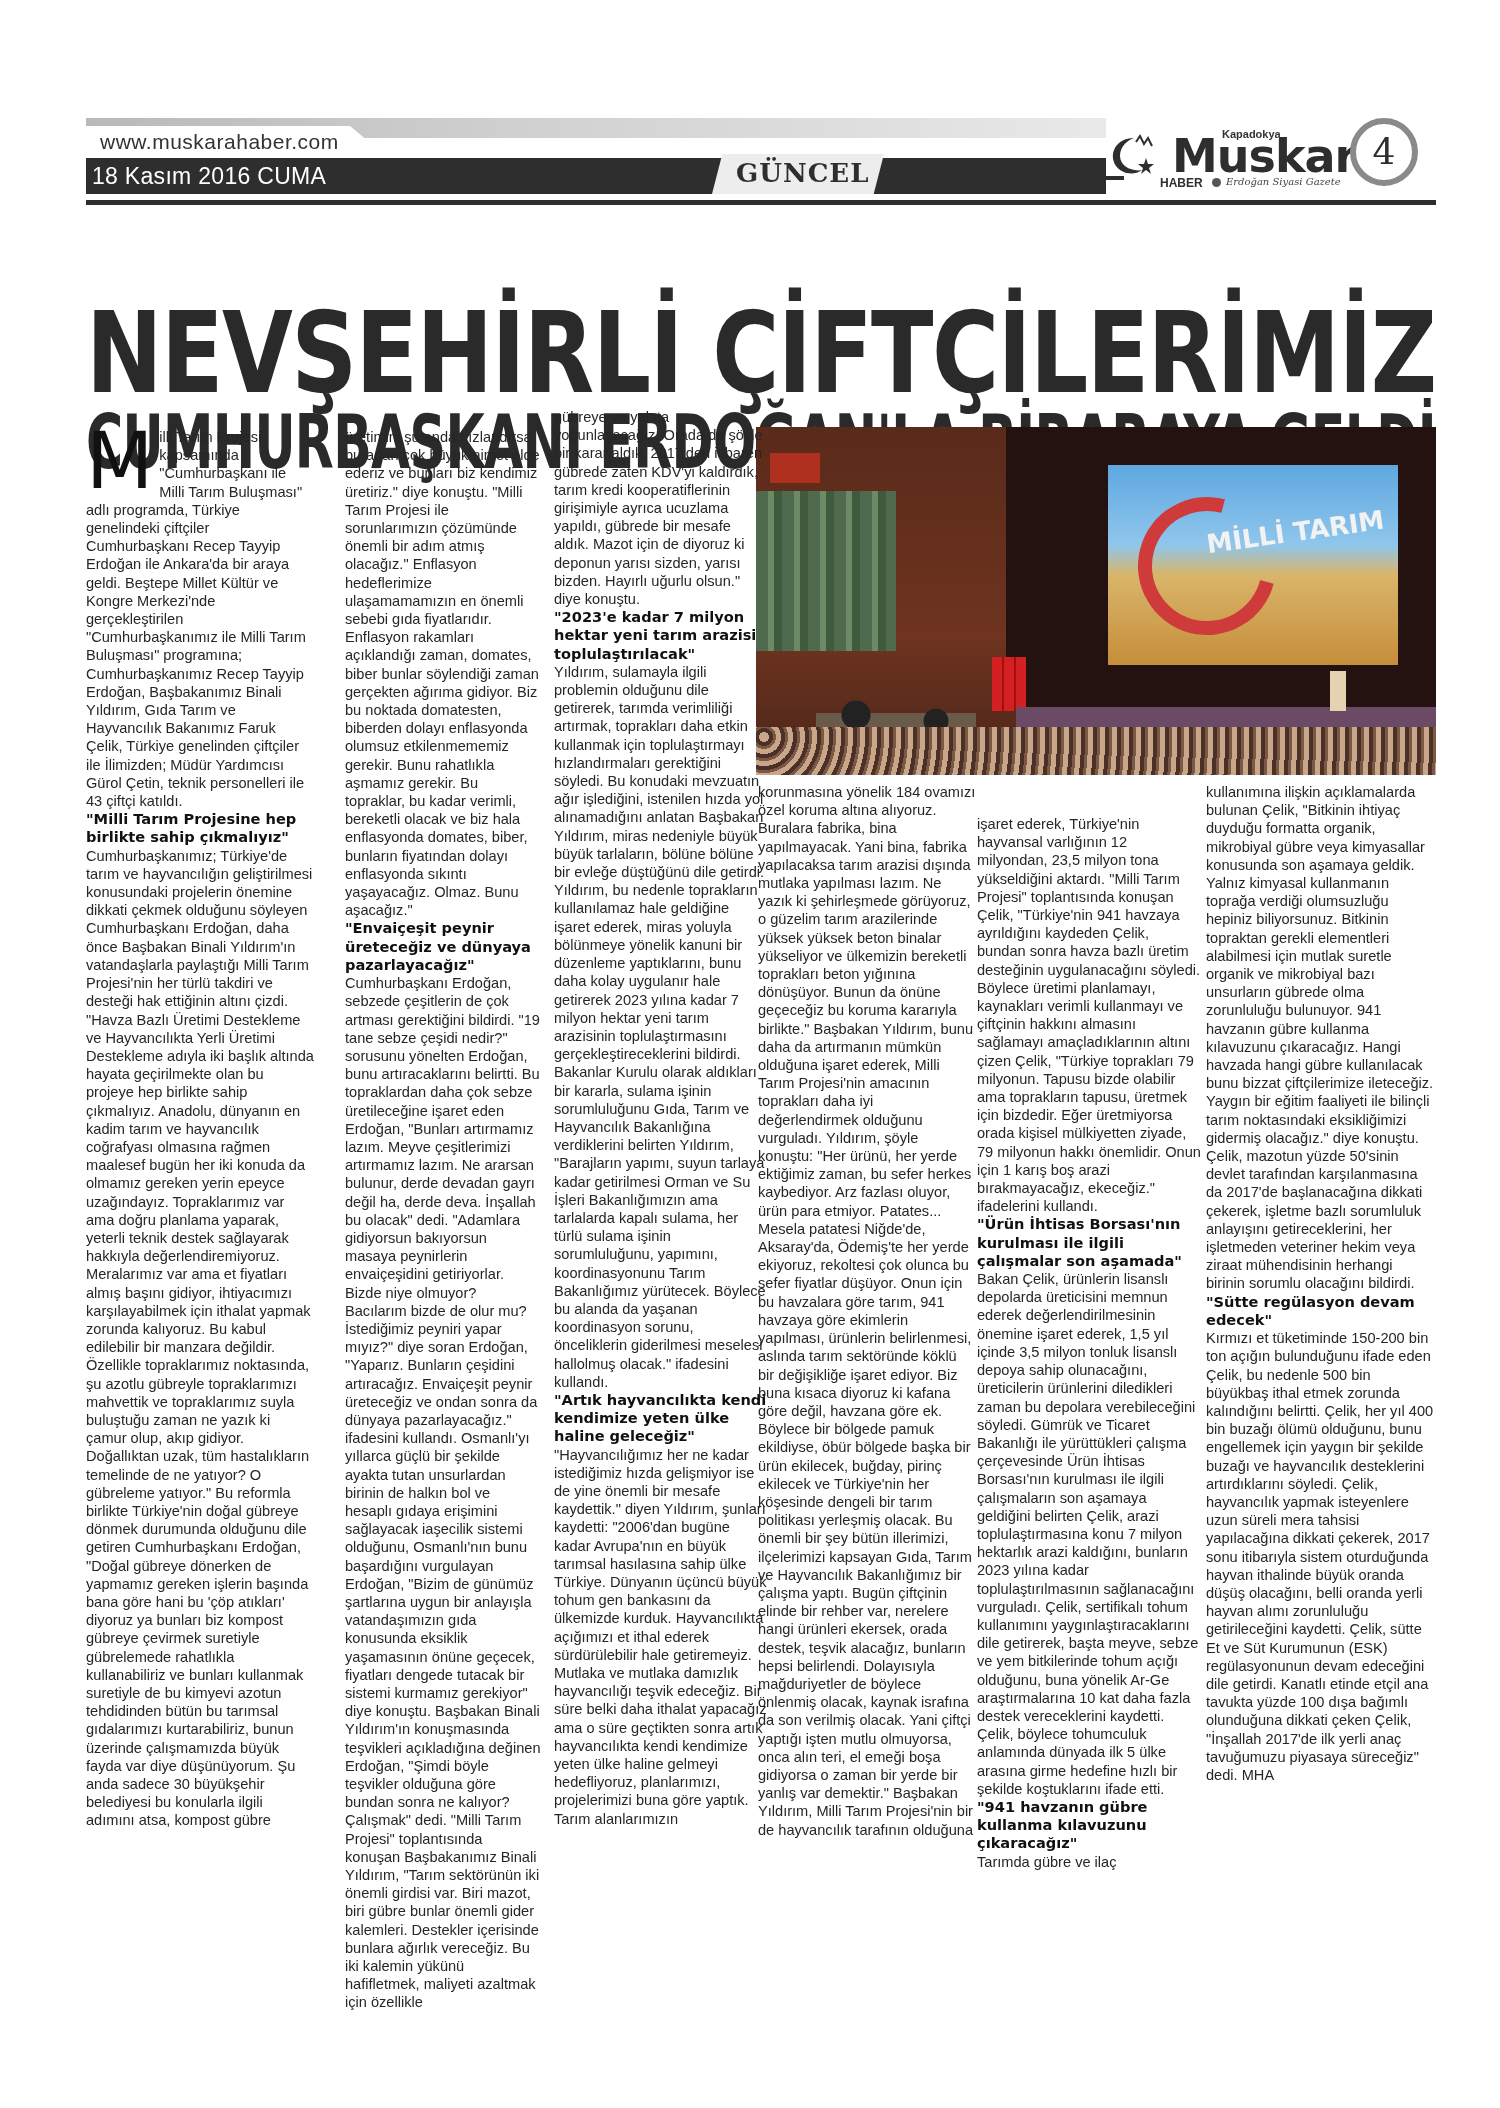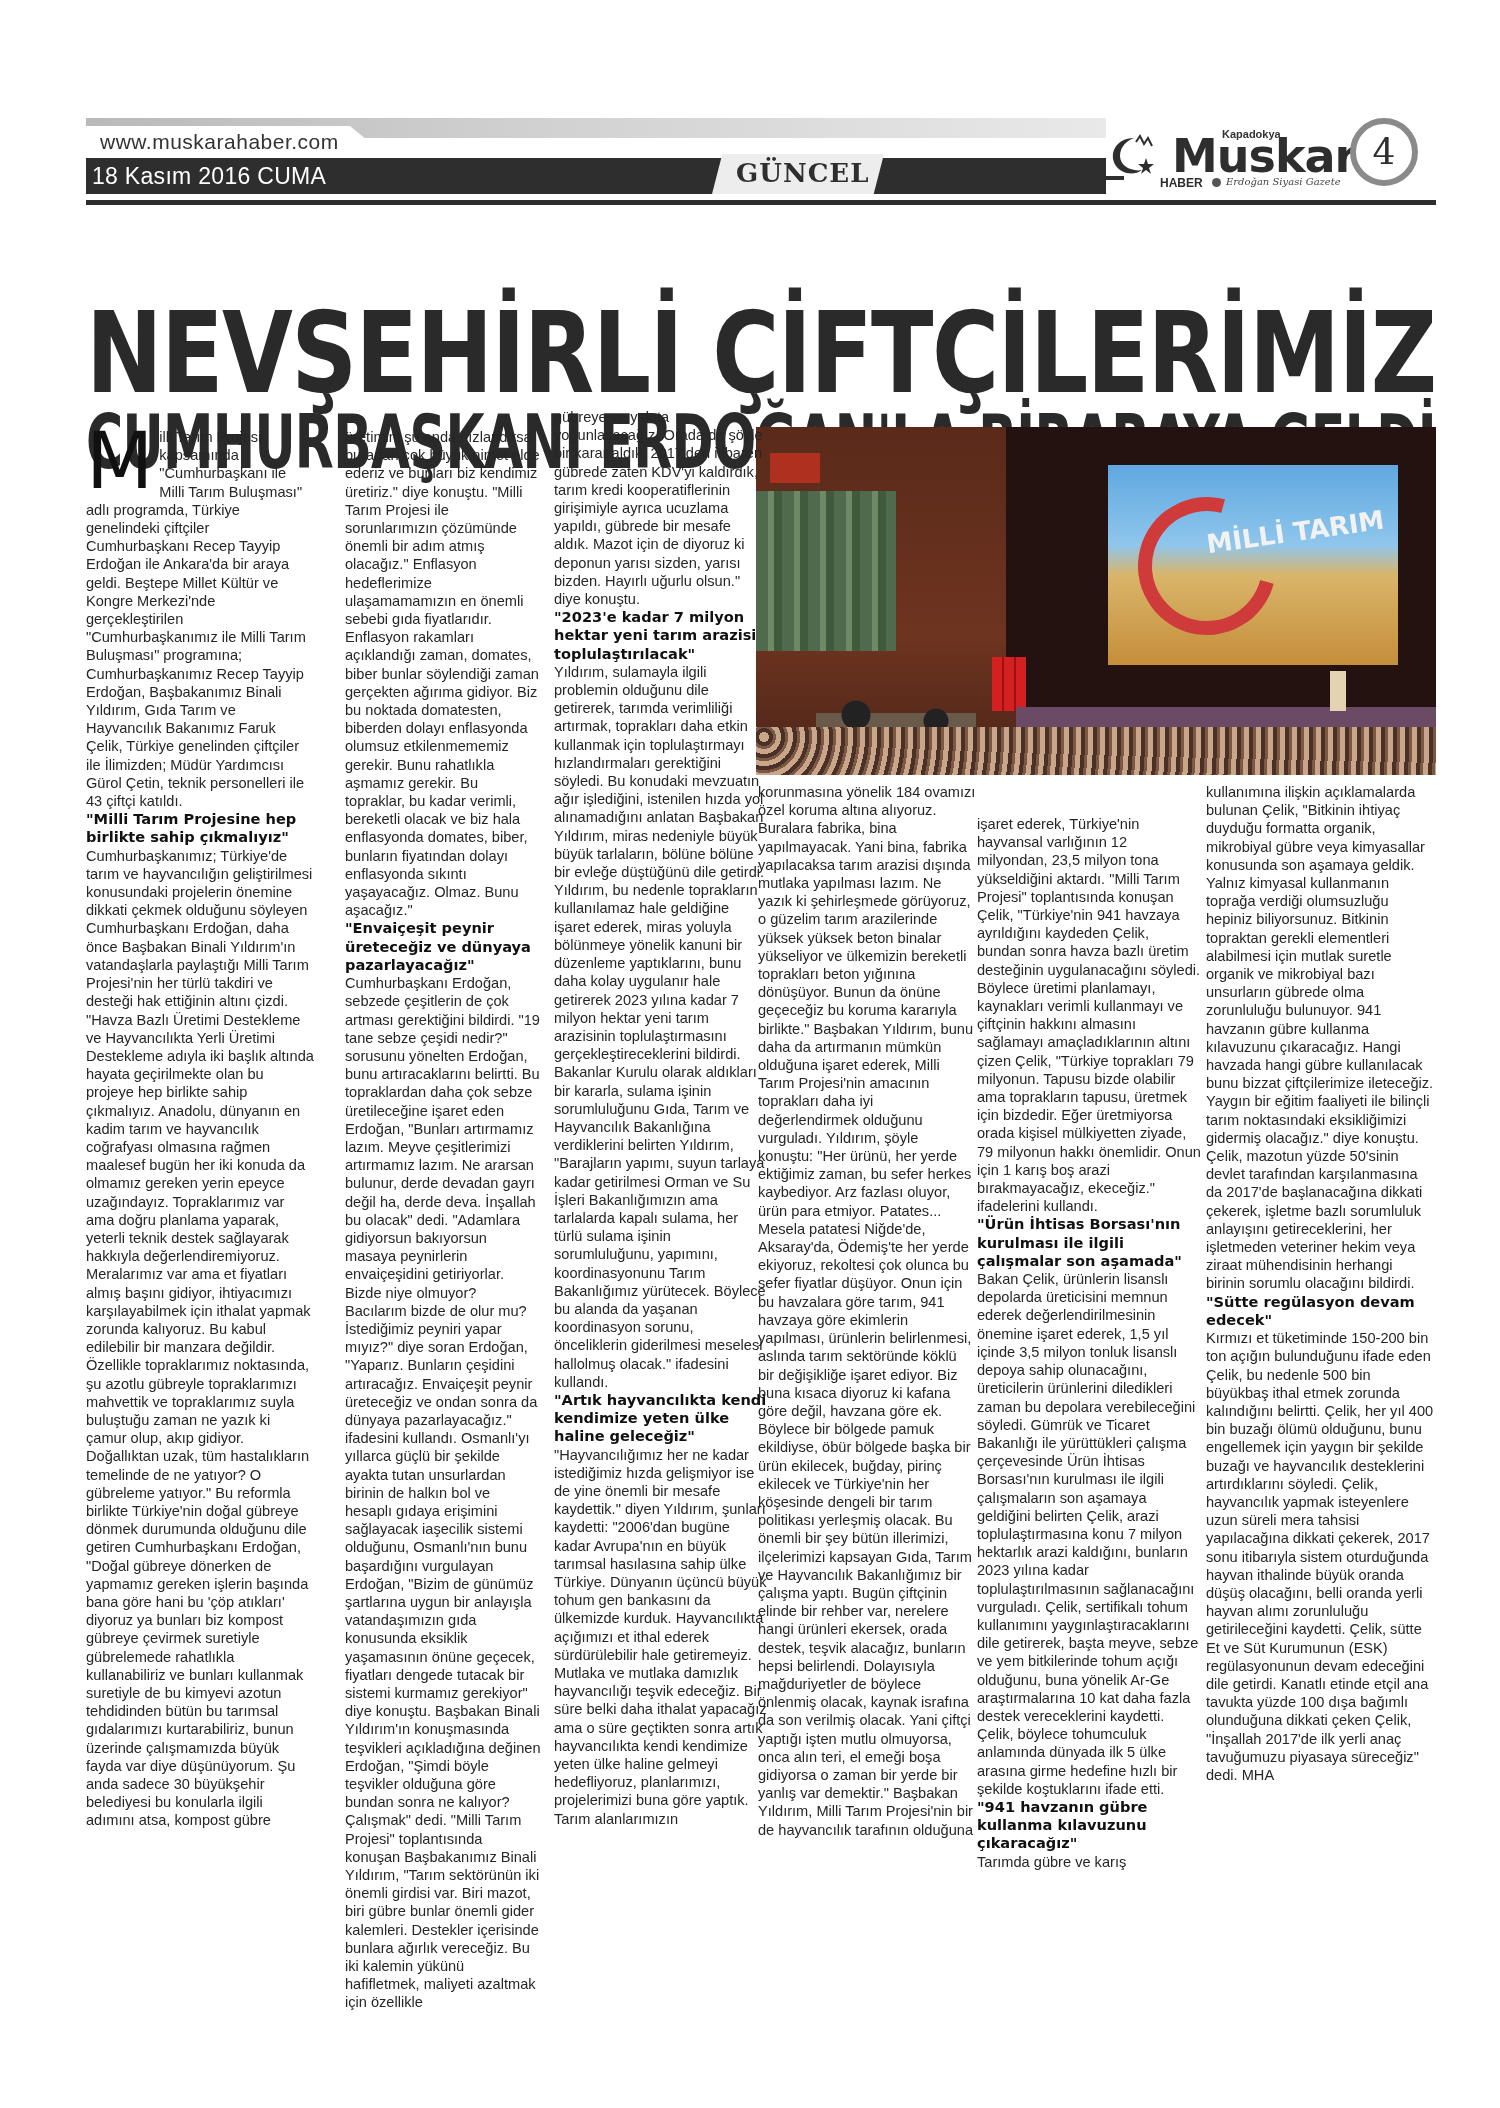--- a/index.html
+++ b/index.html
@@ -134,20 +134,20 @@
       <p>"Hayvancılığımız her ne kadar istediğimiz hızda gelişmiyor ise de yine önemli bir mesafe kaydettik." diyen Yıldırım, şunları kaydetti: "2006'dan bugüne kadar Avrupa'nın en büyük tarımsal hasılasına sahip ülke Türkiye. Dünyanın üçüncü büyük tohum gen bankasını da ülkemizde kurduk. Hayvancılıkta açığımızı et ithal ederek sürdürülebilir hale getiremeyiz. Mutlaka ve mutlaka damızlık hayvancılığı teşvik edeceğiz. Bir süre belki daha ithalat yapacağız ama o süre geçtikten sonra artık hayvancılıkta kendi kendimize yeten ülke haline gelmeyi hedefliyoruz, planlarımızı, projelerimizi buna göre yaptık. Tarım alanlarımızın</p>
     </div>
   <div class="col col4">
       <p>korunmasına yönelik 184 ovamızı özel koruma altına alıyoruz. Buralara fabrika, bina yapılmayacak. Yani bina, fabrika yapılacaksa tarım arazisi dışında mutlaka yapılması lazım. Ne yazık ki şehirleşmede görüyoruz, o güzelim tarım arazilerinde yüksek yüksek beton binalar yükseliyor ve ülkemizin bereketli toprakları beton yığınına dönüşüyor. Bunun da önüne geçeceğiz bu koruma kararıyla birlikte." Başbakan Yıldırım, bunu daha da artırmanın mümkün olduğuna işaret ederek, Milli Tarım Projesi'nin amacının toprakları daha iyi değerlendirmek olduğunu vurguladı. Yıldırım, şöyle konuştu: "Her ürünü, her yerde ektiğimiz zaman, bu sefer herkes kaybediyor. Arz fazlası oluyor, ürün para etmiyor. Patates... Mesela patatesi Niğde'de, Aksaray'da, Ödemiş'te her yerde ekiyoruz, rekoltesi çok olunca bu sefer fiyatlar düşüyor. Onun için bu havzalara göre tarım, 941 havzaya göre ekimlerin yapılması, ürünlerin belirlenmesi, aslında tarım sektöründe köklü bir değişikliğe işaret ediyor. Biz buna kısaca diyoruz ki kafana göre değil, havzana göre ek. Böylece bir bölgede pamuk ekildiyse, öbür bölgede başka bir ürün ekilecek, buğday, pirinç ekilecek ve Türkiye'nin her köşesinde dengeli bir tarım politikası yerleşmiş olacak. Bu önemli bir şey bütün illerimizi, ilçelerimizi kapsayan Gıda, Tarım ve Hayvancılık Bakanlığımız bir çalışma yaptı. Bugün çiftçinin elinde bir rehber var, nerelere hangi ürünleri ekersek, orada destek, teşvik alacağız, bunların hepsi belirlendi. Dolayısıyla mağduriyetler de böylece önlenmiş olacak, kaynak israfına da son verilmiş olacak. Yani çiftçi yaptığı işten mutlu olmuyorsa, onca alın teri, el emeği boşa gidiyorsa o zaman bir yerde bir yanlış var demektir." Başbakan Yıldırım, Milli Tarım Projesi'nin bir de hayvancılık tarafının olduğuna</p>
     </div>
   <div class="col col5">
       <p>işaret ederek, Türkiye'nin hayvansal varlığının 12 milyondan, 23,5 milyon tona yükseldiğini aktardı. "Milli Tarım Projesi" toplantısında konuşan Çelik, "Türkiye'nin 941 havzaya ayrıldığını kaydeden Çelik, bundan sonra havza bazlı üretim desteğinin uygulanacağını söyledi. Böylece üretimi planlamayı, kaynakları verimli kullanmayı ve çiftçinin hakkını almasını sağlamayı amaçladıklarının altını çizen Çelik, "Türkiye toprakları 79 milyonun. Tapusu bizde olabilir ama toprakların tapusu, üretmek için bizdedir. Eğer üretmiyorsa orada kişisel mülkiyetten ziyade, 79 milyonun hakkı önemlidir. Onun için 1 karış boş arazi bırakmayacağız, ekeceğiz." ifadelerini kullandı.</p>
       <p class="sub">"Ürün İhtisas Borsası'nın kurulması ile ilgili çalışmalar son aşamada"</p>
       <p>Bakan Çelik, ürünlerin lisanslı depolarda üreticisini memnun ederek değerlendirilmesinin önemine işaret ederek, 1,5 yıl içinde 3,5 milyon tonluk lisanslı depoya sahip olunacağını, üreticilerin ürünlerini diledikleri zaman bu depolara verebileceğini söyledi. Gümrük ve Ticaret Bakanlığı ile yürüttükleri çalışma çerçevesinde Ürün İhtisas Borsası'nın kurulması ile ilgili çalışmaların son aşamaya geldiğini belirten Çelik, arazi toplulaştırmasına konu 7 milyon hektarlık arazi kaldığını, bunların 2023 yılına kadar toplulaştırılmasının sağlanacağını vurguladı. Çelik, sertifikalı tohum kullanımını yaygınlaştıracaklarını dile getirerek, başta meyve, sebze ve yem bitkilerinde tohum açığı olduğunu, buna yönelik Ar-Ge araştırmalarına 10 kat daha fazla destek vereceklerini kaydetti. Çelik, böylece tohumculuk anlamında dünyada ilk 5 ülke arasına girme hedefine hızlı bir şekilde koştuklarını ifade etti.</p>
       <p class="sub">"941 havzanın gübre kullanma kılavuzunu çıkaracağız"</p>
-      <p>Tarımda gübre ve karış</p>
+      <p>Tarımda gübre ve ilaç</p>
     </div>
   <div class="col col6">
       <p>kullanımına ilişkin açıklamalarda bulunan Çelik, "Bitkinin ihtiyaç duyduğu formatta organik, mikrobiyal gübre veya kimyasallar konusunda son aşamaya geldik. Yalnız kimyasal kullanmanın toprağa verdiği olumsuzluğu hepiniz biliyorsunuz. Bitkinin topraktan gerekli elementleri alabilmesi için mutlak suretle organik ve mikrobiyal bazı unsurların gübrede olma zorunluluğu bulunuyor. 941 havzanın gübre kullanma kılavuzunu çıkaracağız. Hangi havzada hangi gübre kullanılacak bunu bizzat çiftçilerimize ileteceğiz. Yaygın bir eğitim faaliyeti ile bilinçli tarım noktasındaki eksikliğimizi gidermiş olacağız." diye konuştu. Çelik, mazotun yüzde 50'sinin devlet tarafından karşılanmasına da 2017'de başlanacağına dikkati çekerek, işletme bazlı sorumluluk anlayışını getireceklerini, her işletmeden veteriner hekim veya ziraat mühendisinin herhangi birinin sorumlu olacağını bildirdi.</p>
       <p class="sub">"Sütte regülasyon devam edecek"</p>
       <p>Kırmızı et tüketiminde 150-200 bin ton açığın bulunduğunu ifade eden Çelik, bu nedenle 500 bin büyükbaş ithal etmek zorunda kalındığını belirtti. Çelik, her yıl 400 bin buzağı ölümü olduğunu, bunu engellemek için yaygın bir şekilde buzağı ve hayvancılık desteklerini artırdıklarını söyledi. Çelik, hayvancılık yapmak isteyenlere uzun süreli mera tahsisi yapılacağına dikkati çekerek, 2017 sonu itibarıyla sistem oturduğunda hayvan ithalinde büyük oranda düşüş olacağını, belli oranda yerli hayvan alımı zorunluluğu getirileceğini kaydetti. Çelik, sütte Et ve Süt Kurumunun (ESK) regülasyonunun devam edeceğini dile getirdi. Kanatlı etinde etçil ana tavukta yüzde 100 dışa bağımlı olunduğuna dikkati çeken Çelik, "İnşallah 2017'de ilk yerli anaç tavuğumuzu piyasaya süreceğiz" dedi. MHA</p>
     </div>
 </article>
 
 </body></html>

